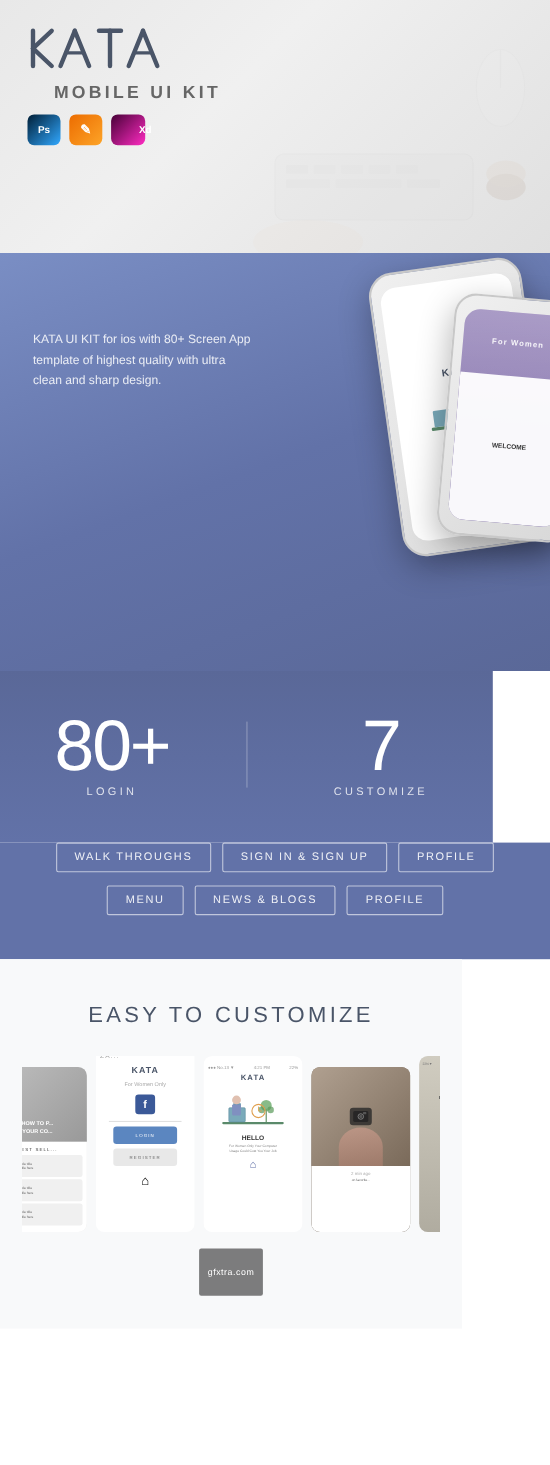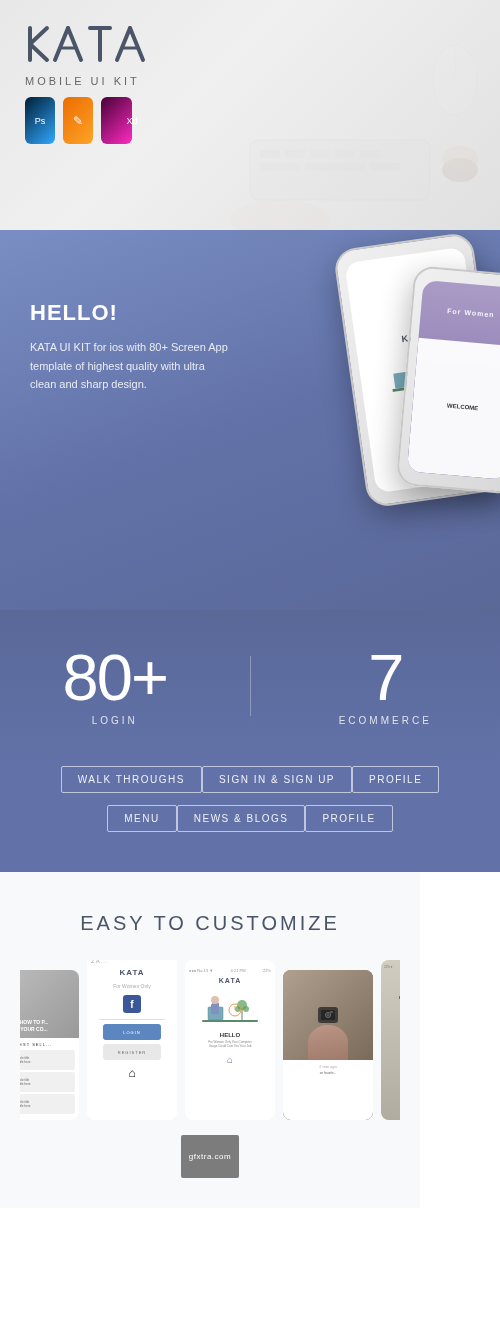--- a/index.html
+++ b/index.html
@@ -27,42 +27,43 @@
       top: 0; left: 0; right: 0; bottom: 0;
       background: linear-gradient(135deg, #e8e8e8 0%, #f0f0f0 40%, #e0e0e0 100%);
     }
 
     .hero-content {
       position: relative;
       z-index: 2;
     }
 
     .subtitle {
-      font-size: 11px;
+      font-size: 16px;
       letter-spacing: 3px;
       color: #666;
       margin-top: 3px;
-      font-weight: 400;
+      font-weight: 700;
+      margin-left: 24px;
     }
 
     .tools-row {
       display: flex;
       gap: 8px;
       margin-top: 10px;
     }
 
     .tool-badge {
       width: 30px;
-      height: 47px;
+      height: 28px;
       border-radius: 6px;
       display: flex;
       align-items: center;
       justify-content: center;
       font-size: 9px;
-      font-weight: 400;
+      font-weight: 700;
       color: white;
       letter-spacing: 0;
     }
 
     .tool-ps { background: linear-gradient(135deg, #001e36, #31a8ff); }
     .tool-sk { background: linear-gradient(135deg, #ec6c00, #fda428); }
     .tool-xd { background: linear-gradient(135deg, #470137, #ff2bc2); padding-left: 31px; }
 
     
     .blue-section {
@@ -126,21 +127,21 @@
 
     .hello-desc {
       font-size: 11px;
       color: rgba(255,255,255,0.85);
       line-height: 1.7;
       max-width: 200px;
     }
 
     
     .stats-section {
-      width: 500px;
+      width: 448px;
       background: #6272a8;
       background: linear-gradient(180deg, #5a6898 0%, #6272a8 100%);
       padding: 35px 0 40px 0;
       display: flex;
       align-items: center;
       justify-content: center;
     }
 
     .stat-item {
       display: flex;
@@ -177,20 +178,21 @@
       background: #6272a8;
       padding: 0 25px 40px 25px;
       display: flex;
       flex-direction: column;
       gap: 12px;
       align-items: center;
     }
 
     .tags-row {
       display: flex;
+      gap: 10px;
       flex-wrap: wrap;
     }
 
     .tag-btn {
       border: 1px solid rgba(255,255,255,0.6);
       color: rgba(255,255,255,0.9);
       background: transparent;
       padding: 7px 16px;
       font-size: 10px;
       letter-spacing: 1.5px;
@@ -529,34 +531,33 @@
             <div style="font-size:7px; color:rgba(255,255,255,0.9); letter-spacing:1px; font-weight:700;">For Women</div>
           </div>
           <div style="flex:1; background:rgba(255,255,255,0.95); width:100%; display:flex; flex-direction:column; align-items:center; justify-content:center; padding:4px;">
             <div style="font-size:6px; font-weight:700; color:#333; margin-bottom:3px;">WELCOME</div>
           </div>
         </div>
       </div>
     </div>
 
     <div class="blue-text-area">
-      <div class="hello-heading">HELLO!</div>
       <div class="hello-desc">KATA UI KIT for ios with 80+ Screen App template of highest quality with ultra clean and sharp design.</div>
     </div>
   </div>
 
   <div class="stats-section">
     <div class="stat-item">
       <div class="stat-number">80+</div>
       <div class="stat-label">LOGIN</div>
     </div>
     <div class="stat-divider"></div>
     <div class="stat-item">
       <div class="stat-number">7</div>
-      <div class="stat-label">ECOMMERCE</div>
+      <div class="stat-label">CUSTOMIZE</div>
     </div>
   </div>
 
   <div class="tags-section">
     <div class="tags-row">
       <button class="tag-btn">WALK THROUGHS</button>
       <button class="tag-btn">SIGN IN &amp; SIGN UP</button>
       <button class="tag-btn">PROFILE</button>
     </div>
     <div class="tags-row">

